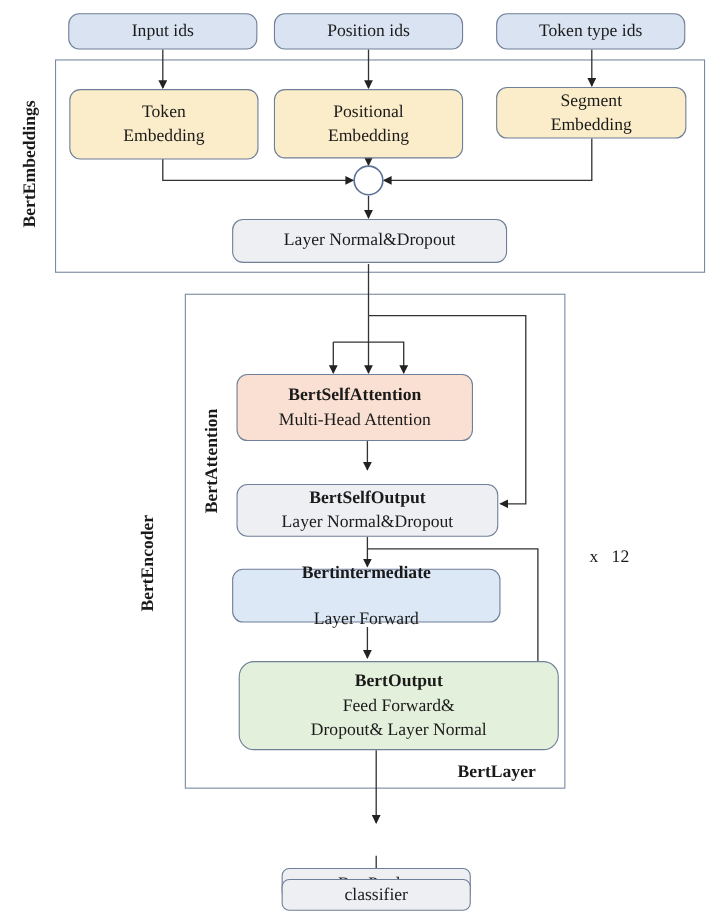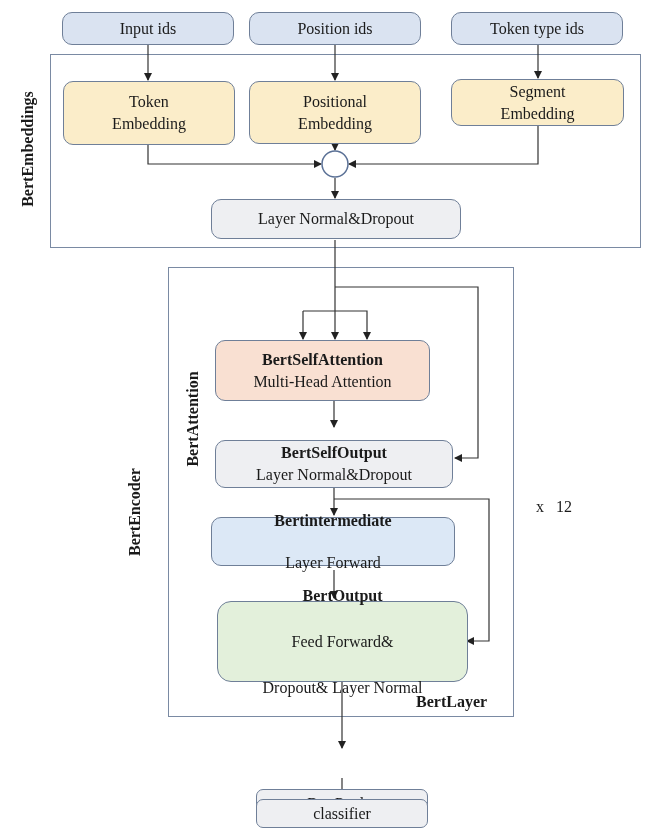--- a/index.html
+++ b/index.html
@@ -93,21 +93,21 @@
   <span>Multi-Head Attention</span>
 </div>
 <div class="box gray" style="left:215px;top:428px;width:238px;height:48px;margin-top:12px;">
   <span class="bold">BertSelfOutput</span>
   <span>Layer Normal&amp;Dropout</span>
 </div>
 <div class="box lblue" style="left:211px;top:517px;width:244px;height:49px;gap:20px;">
   <span class="bold">Bertintermediate</span>
   <span>Layer Forward</span>
 </div>
-<div class="box green" style="left:217px;top:601px;width:251px;height:81px;border-radius:14px;gap:24px;">
+<div class="box green" style="left:217px;top:601px;width:291px;height:81px;border-radius:14px;">
   <span class="bold">BertOutput</span>
   <span>Feed Forward&amp;</span>
   <span>Dropout&amp; Layer Normal</span>
 </div>
 
 <div class="plain bold" style="left:416px;top:693px;">BertLayer</div>
 <div class="plain" style="left:536px;top:498px;white-space:pre;">x   12</div>
 
 <div class="box gray" style="left:256px;top:749px;width:172px;height:29px;border-radius:7px;margin-top:40px;">
   <span>BertPooler</span>

